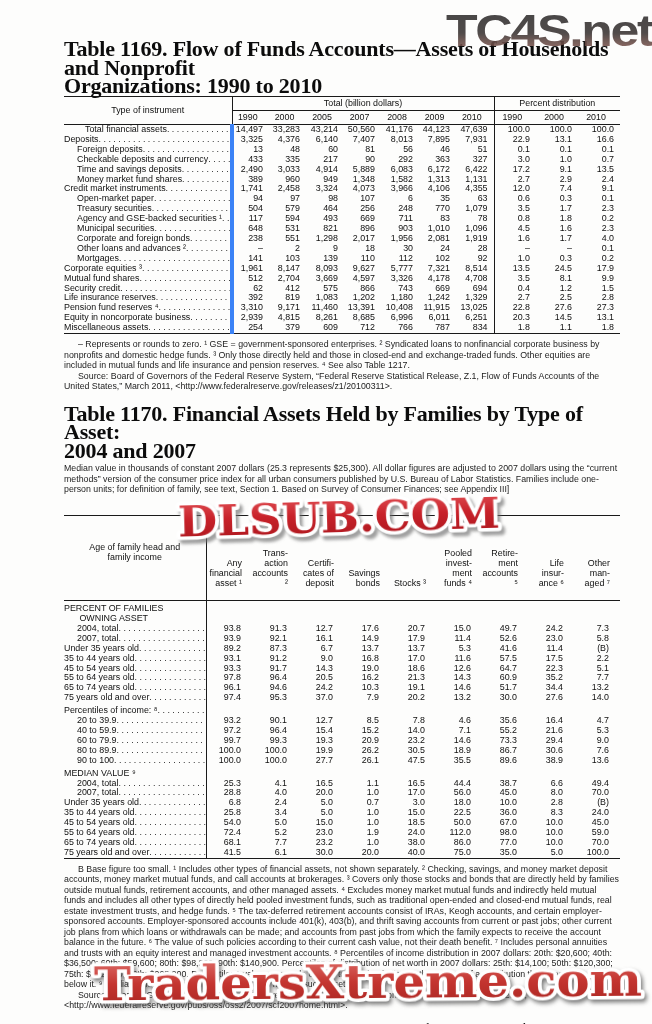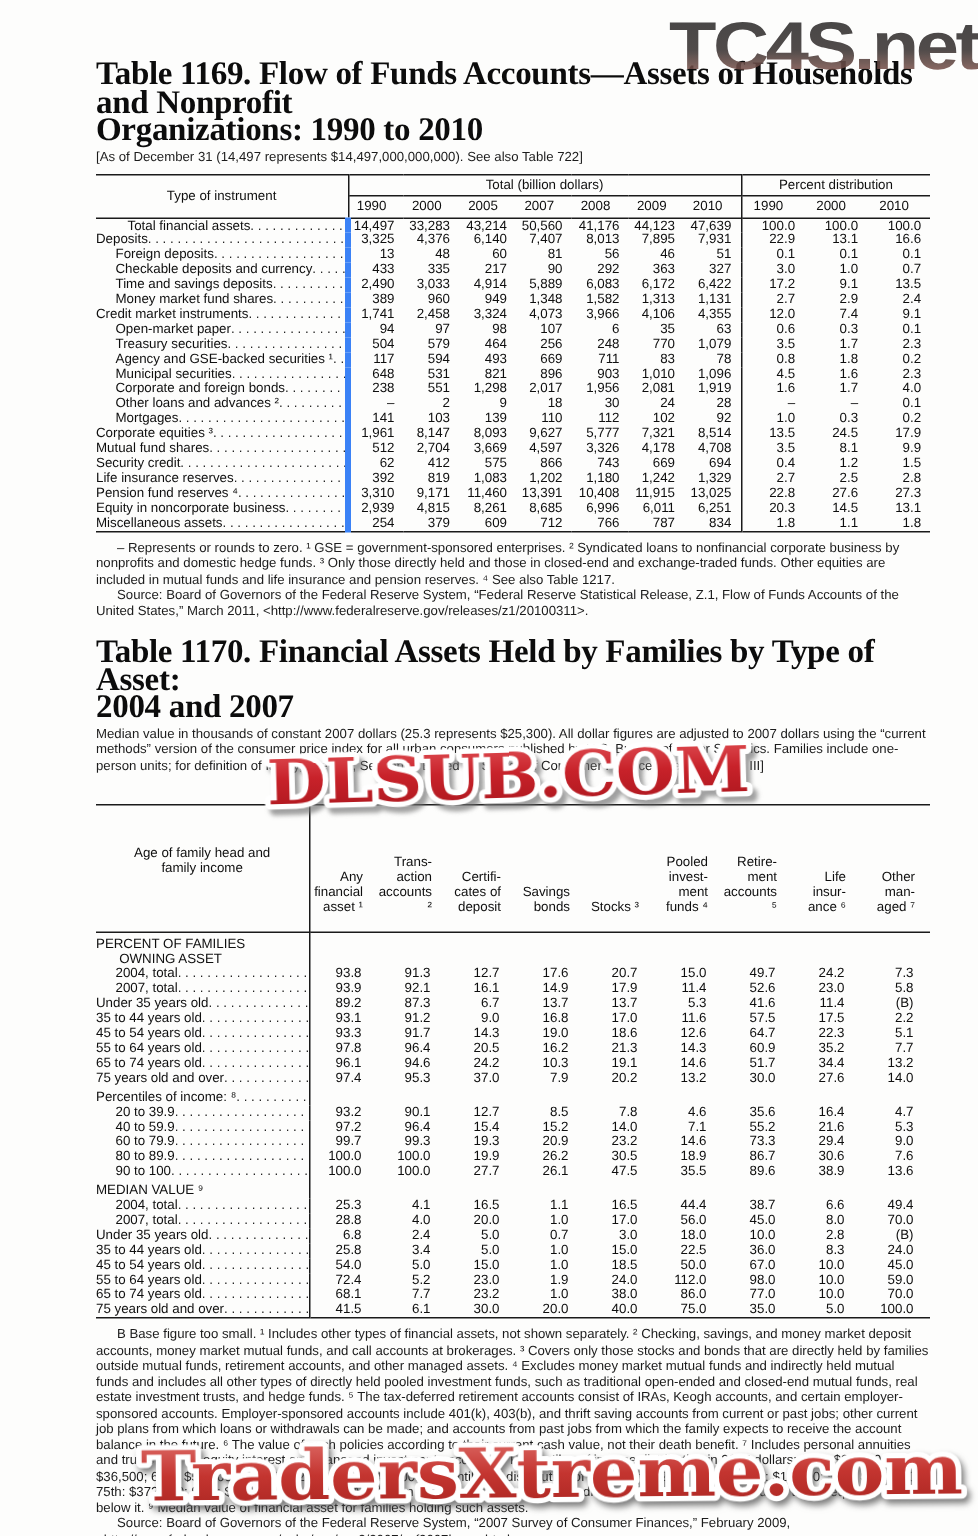--- a/index.html
+++ b/index.html
@@ -76,21 +76,20 @@
 </head>
 <body>
 
 <div class="content">
 
   <section>
     <div class="tbl-title">
       <div>Table 1169. Flow of Funds Accounts—Assets of Households and Nonprofit</div>
       <div>Organizations: 1990 to 2010</div>
     </div>
-    <div class="bracket">[As of December 31 (14,497 represents $14,497,000,000,000). See also Table 722]</div>
 
     <table class="t1169">
       <colgroup>
         <col style="width:168px">
         <col style="width:37px">
           <col style="width:37px">
           <col style="width:38px">
           <col style="width:37px">
         <col style="width:38px">
           <col style="width:37px">

